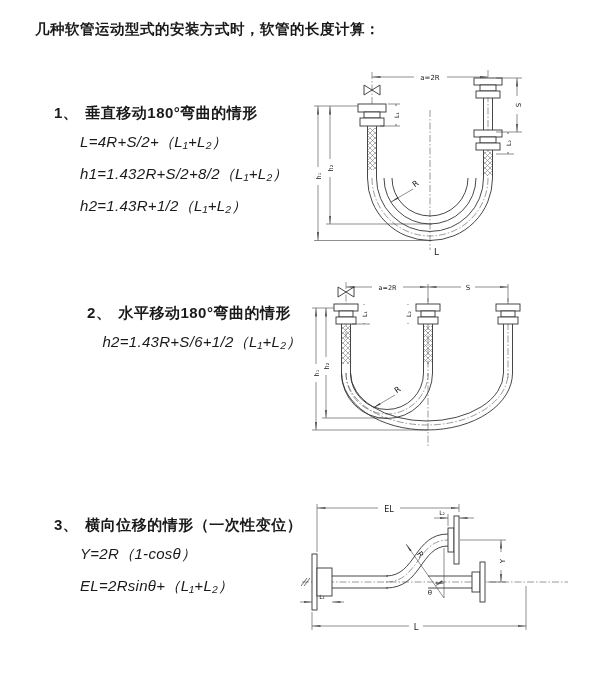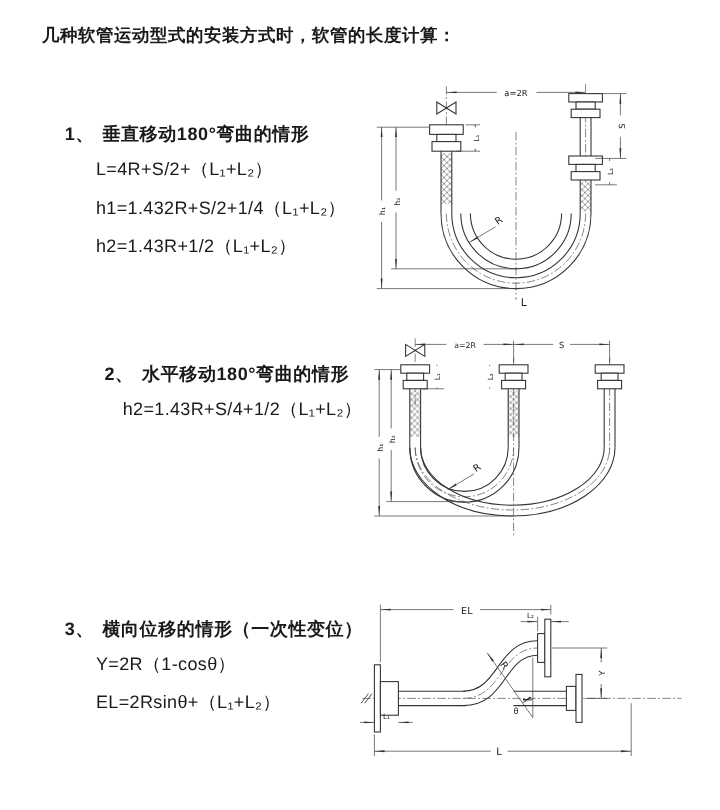--- a/index.html
+++ b/index.html
@@ -11,47 +11,47 @@
   .page-title{
     position:absolute;left:35px;top:20px;font-size:14.5px;font-weight:bold;
     letter-spacing:0.5px;
   }
   .section{position:absolute;left:42px;width:270px;margin-left:12px;}
   #sec1{top:103px;}
   #sec2{top:303px;text-align:center;}
   #sec3{top:515px;}
   .sec-head{font-size:15px;font-weight:bold;line-height:20px;margin:0 0 9px 0;letter-spacing:0.5px;white-space:nowrap;}
   .sec-num{margin-right:7px;}
-  .formula{font-size:15px;line-height:19px;margin:0 0 13px 26px;letter-spacing:0.3px;white-space:nowrap;}
+  .formula{font-size:15px;line-height:19px;margin:0 0 13px 26px;letter-spacing:0.3px;white-space:nowrap;font-style:italic;}
   .diagram{position:absolute;}
   #dia1{left:310px;top:68px;}
   #dia2{left:308px;top:278px;}
   #dia3{left:296px;top:494px;}
   svg{display:block;}
   svg text{fill:#1a1a1a;font-family:"DejaVu Sans","Liberation Sans",sans-serif;}
 </style>
 </head>
 <body>
 
 <div class="page-title">几种软管运动型式的安装方式时，软管的长度计算：</div>
 
 <div class="section" id="sec1">
   <div class="sec-head">
     <span class="sec-num">1、</span><span>垂直移动180°弯曲的情形</span>
   </div>
   <div class="formula">L=4R+S/2+（L₁+L₂）</div>
-  <div class="formula">h1=1.432R+S/2+1/4（L₁+L₂）</div>
+  <div class="formula">h1=1.432R+S/2+8/2（L₁+L₂）</div>
   <div class="formula">h2=1.43R+1/2（L₁+L₂）</div>
 </div>
 
 <div class="section" id="sec2">
   <div class="sec-head">
     <span class="sec-num">2、</span><span>水平移动180°弯曲的情形</span>
   </div>
-  <div class="formula">h2=1.43R+S/4+1/2（L₁+L₂）</div>
+  <div class="formula">h2=1.43R+S/6+1/2（L₁+L₂）</div>
 </div>
 
 <div class="section" id="sec3">
   <div class="sec-head">
     <span class="sec-num">3、</span><span>横向位移的情形（一次性变位）</span>
   </div>
   <div class="formula">Y=2R（1-cosθ）</div>
   <div class="formula">EL=2Rsinθ+（L₁+L₂）</div>
 </div>
 

